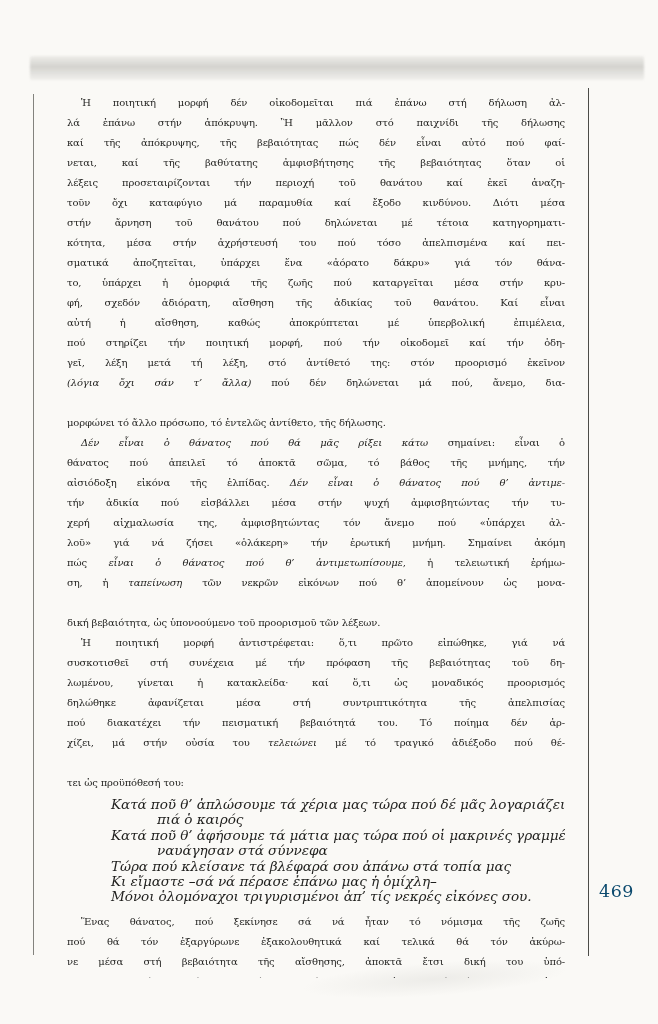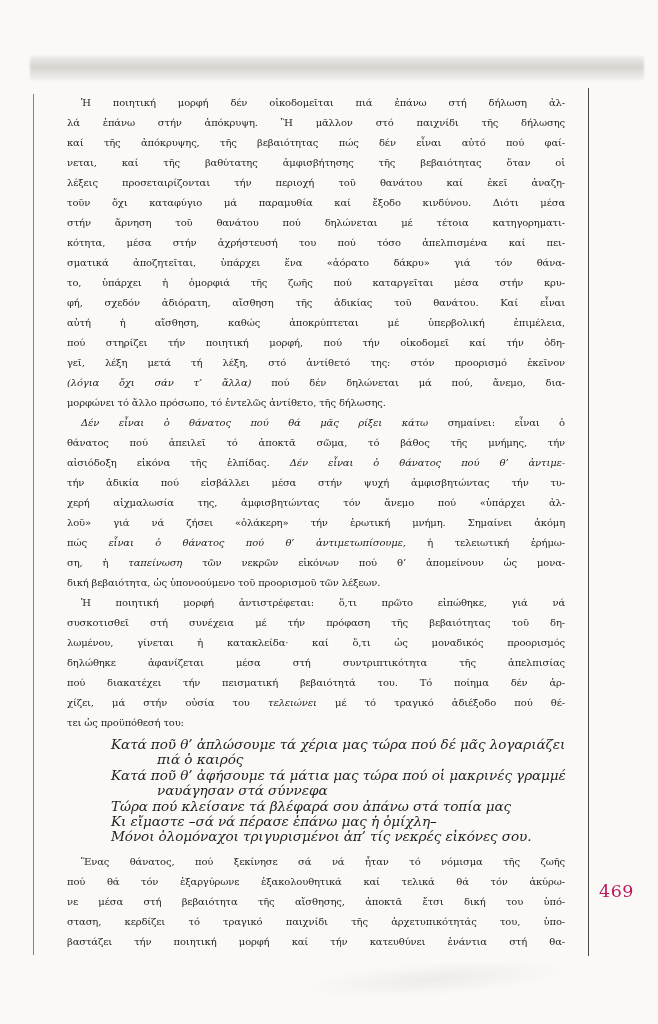--- a/index.html
+++ b/index.html
@@ -12,34 +12,34 @@
   .scan-band {
     position:absolute; left:30px; top:56px; width:614px; height:24px;
     background:linear-gradient(180deg, rgba(185,185,180,0.18), rgba(158,158,152,0.42) 45%, rgba(198,198,192,0.16));
     filter:blur(1.2px); border-radius:2px;
   }
   .rule { position:absolute; width:1px; background:#5e5e5a; }
   .rule-left  { left:33px;  top:94px; height:861px; background:#83837e; }
   .rule-right { left:588px; top:88px; height:868px; background:#4c4c48; }
   .pagenum {
     position:absolute; left:599px; top:881px;
-    font-size:17.5px; letter-spacing:0.5px; color:#be185d;
+    font-size:17.5px; letter-spacing:0.5px; color:#0c4a6e;
   }
   .textblock {
     position:absolute; left:67px; top:93px; width:498px; height:885px;
     overflow:hidden;
   }
   .line {
     white-space:nowrap;
     text-align:justify; text-align-last:justify;
     letter-spacing:-0.15px;
   }
   .prose .line { font-size:10px; line-height:20px; }
   .line.indent { text-indent:14px; }
-  .line.last { text-align-last:left; }
+  .line.last { text-align-last:left;margin-top:20px; }
   .it { font-style:italic; }
   .verse { margin:4px 0 7px 44px; }
   .verse .line {
     font-style:italic; font-size:13.6px; line-height:15.4px;
     text-align:left; text-align-last:left; letter-spacing:-0.1px;
   }
   .verse .line.hang { padding-left:46px; }
   .smudge {
     position:absolute; left:300px; top:962px; width:270px; height:34px;
     background:radial-gradient(ellipse at center, rgba(120,120,112,0.10), rgba(120,120,112,0) 70%);

